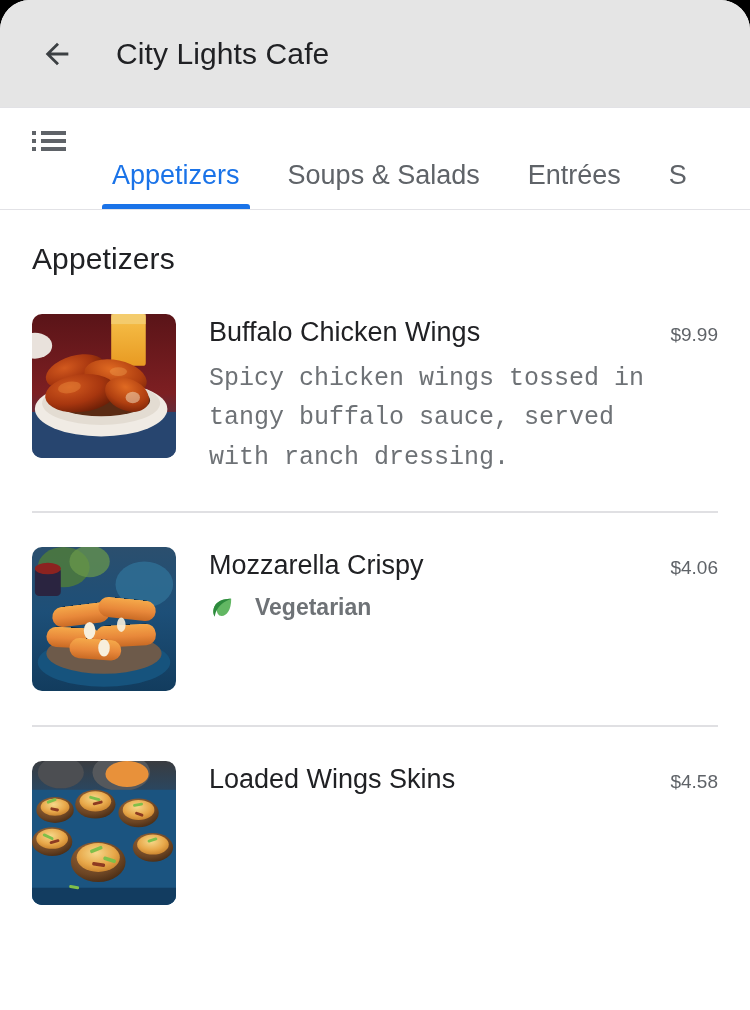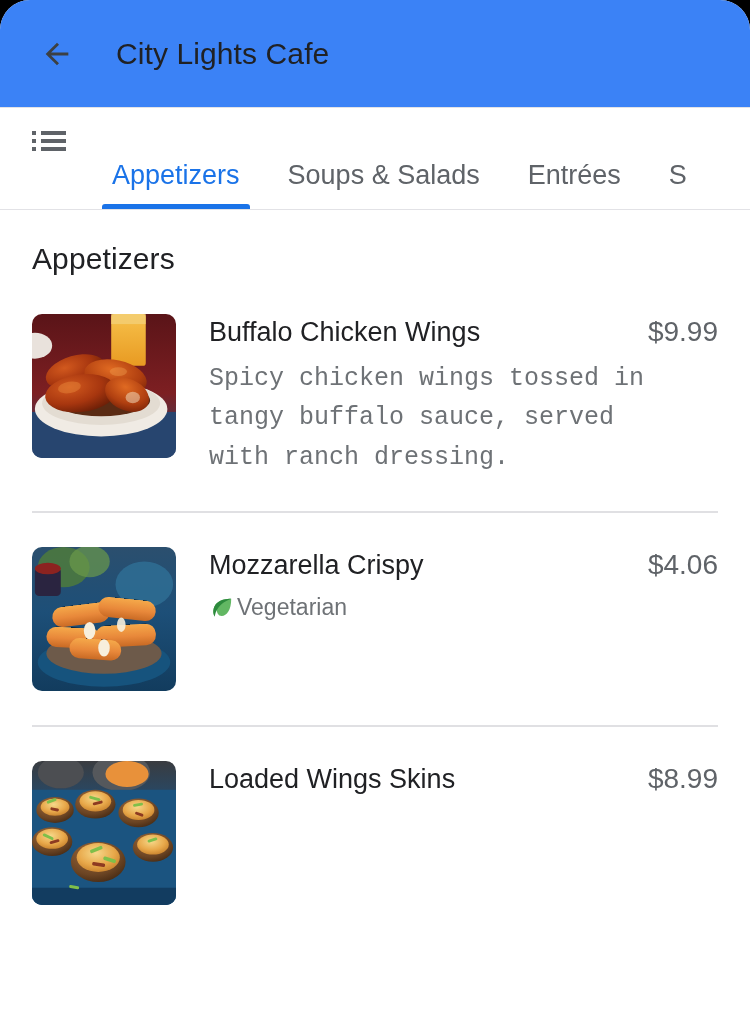--- a/index.html
+++ b/index.html
@@ -19,21 +19,21 @@
     background: #ffffff;
     border-top-left-radius: 30px;
     border-top-right-radius: 30px;
     overflow: hidden;
   }
 
   
   .appbar {
     position: relative;
     height: 108px;
-    background: #3b82f6;
+    background: #e5e5e5;
     display: flex;
     align-items: center;
     padding-left: 30px;
     border-bottom: 1px solid #e2e2e6;
   }
 
   .back-btn {
     width: 54px;
     height: 54px;
     display: flex;
@@ -167,21 +167,21 @@
 
   .item-name {
     font-size: 27px;
     font-weight: 400;
     color: #202124;
     line-height: 1.22;
     text-align: center;
   }
 
   .item-price {
-    font-size: 28px;
+    font-size: 19px;
     font-weight: 400;
     color: #5f6368;
     margin-left: 20px;
     white-space: nowrap;
   }
 
   .item-desc {
     font-size: 25px;
     font-weight: 400;
     color: #6e7276;
@@ -193,21 +193,22 @@
 
   .tag-row {
     display: flex;
     align-items: center;
     margin-top: 12px;
   }
 
   .tag {
     display: flex;
     align-items: center;
-    gap: 2px;
+    gap: 20px;
+    font-weight: bold;
   }
 
   .tag-label {
     font-size: 23px;
     color: #6e7276;
   }
 
   .leaf-icon { display: block; }
 
   .divider {
@@ -432,19 +433,19 @@
             <rect x="42" y="29" width="7" height="2" rx="1" transform="rotate(-14 42 29)"></rect>
             <rect x="72" y="35" width="6" height="2" rx="1" transform="rotate(20 72 35)"></rect>
             <rect x="42" y="70" width="9" height="2.5" rx="1" transform="rotate(8 42 70)"></rect>
             <rect x="12" y="56" width="7" height="2" rx="1" transform="rotate(-16 12 56)"></rect>
           </g>
         </svg>
       </div>
       <div class="item-body">
         <div class="item-head">
           <div class="item-name">Loaded Wings Skins</div>
-          <div class="item-price">$8.99</div>
+          <div class="item-price">$4.58</div>
         </div>
       </div>
     </div>
 
   </div>
 </div>
 
 </body></html>

